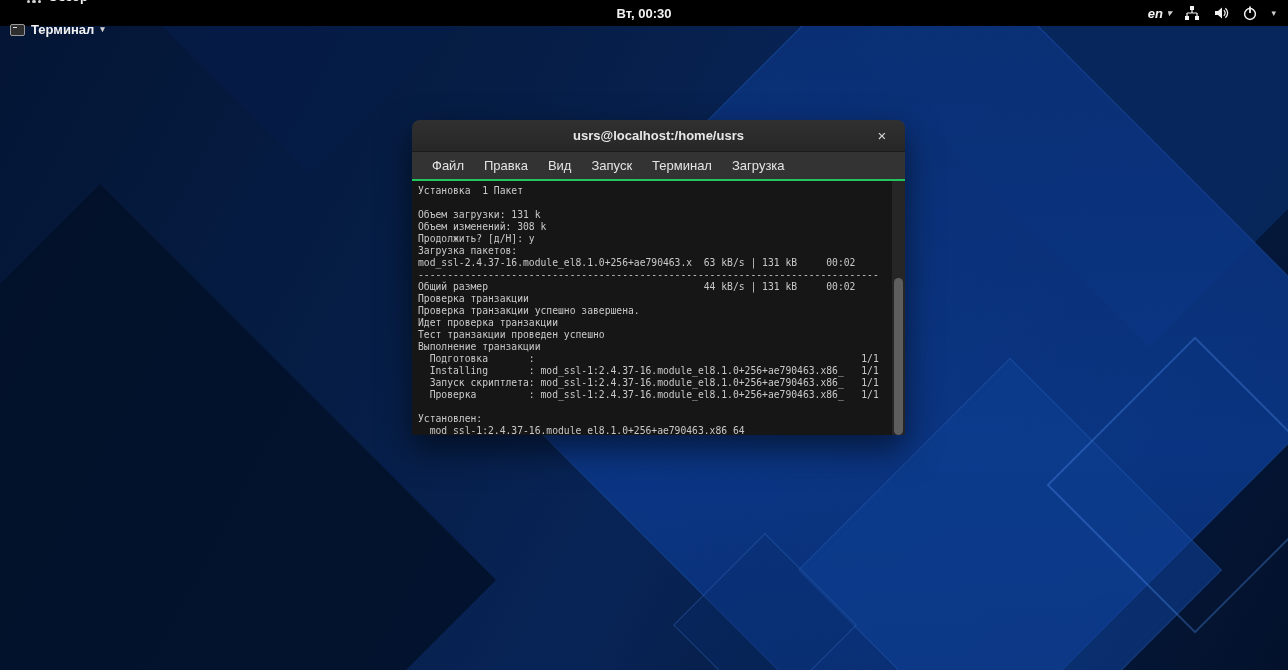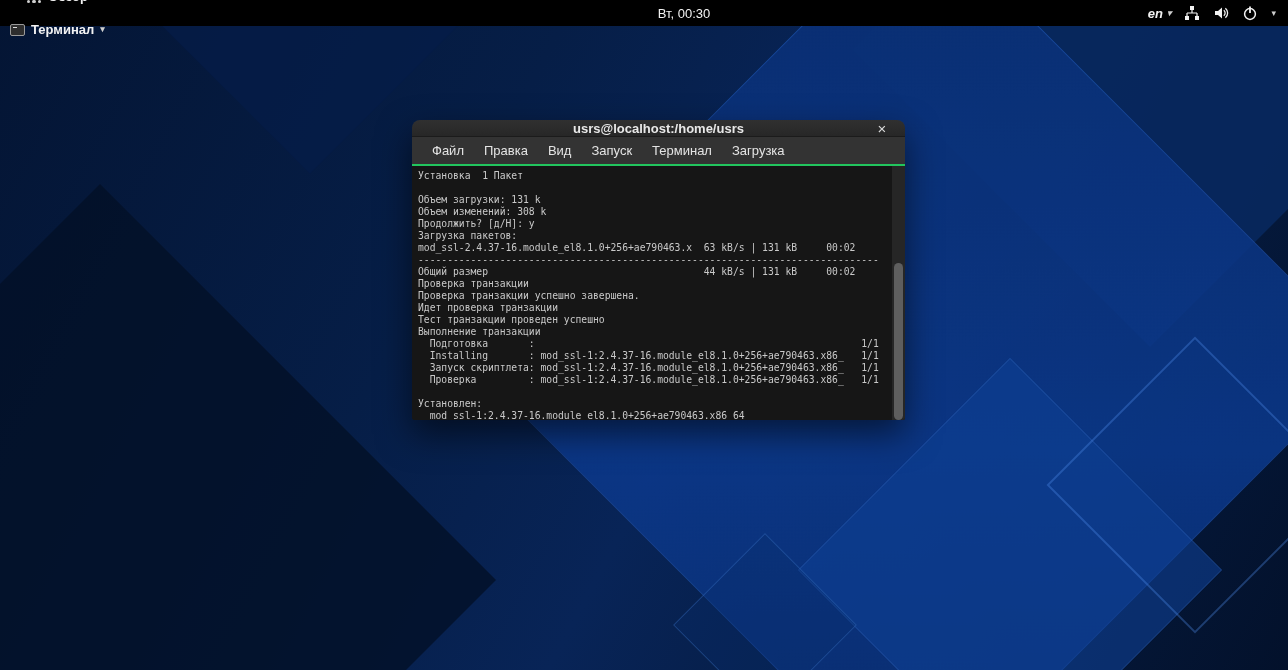--- a/index.html
+++ b/index.html
@@ -28,30 +28,30 @@
             color:#f2f2f2; display:flex; align-items:center; z-index:30; font-size:13px; }
   .tb-left { display:flex; align-items:center; gap:18px; padding-left:10px;flex-direction:column; }
   .tb-btn { display:flex; align-items:center; gap:6px; font-weight:700; cursor:default; }
   .dots-icon { display:inline-grid; grid-template-columns:repeat(3,4px); grid-gap:1.5px; }
   .dots-icon i { width:3.2px; height:3.2px; border-radius:50%; background:#cfcfcf; }
   .term-ico { position:relative; width:15px; height:12px; background:#2e2e2e;
               border:1px solid #9a9a9a; border-radius:2px; }
   .term-ico::after { content:""; position:absolute; left:2px; top:2px; width:4px; height:1.5px;
                      background:#dcdcdc; }
   .chev { font-size:9px; color:#cfcfcf; line-height:1; }
-  .tb-clock { position:absolute; left:50%; transform:translateX(-50%); font-weight:400;margin-left:40px; }
+  .tb-clock { position:absolute; left:50%; transform:translateX(-50%); font-weight:700; }
   .tb-right { margin-left:auto; display:flex; align-items:center; gap:13px; padding-right:12px; }
   .kbd { display:flex; align-items:center; gap:4px; font-weight:700;font-style:italic; }
   .tb-right svg { display:block; }
 
   
   .window { position:absolute; left:412px; top:120px; width:493px; z-index:20;
             border-radius:8px 8px 2px 2px; box-shadow:0 14px 34px rgba(0,0,0,.55);
             overflow:hidden; }
-  .titlebar { height:17px; background:linear-gradient(#303030,#272727);
+  .titlebar { height:32px; background:linear-gradient(#303030,#272727);
               border-bottom:1px solid #1b1b1b; position:relative;
               display:flex; align-items:center; justify-content:center; }
   .title { color:#e8e8e8; font-size:13px; font-weight:700; }
   .close-btn { position:absolute; right:10px; top:0; bottom:0; width:26px;
                display:flex; align-items:center; justify-content:center;
                color:#dadada; font-size:15px; cursor:default; }
   .menubar { height:29px; background:#333333; display:flex; align-items:center;
              padding-left:10px; border-bottom:2px solid #22c55e; }
   .menu-item { color:#e4e4e4; font-size:13px; padding:4px 10px; cursor:default; }
   .content { position:relative; height:254px; background:#161616; }

